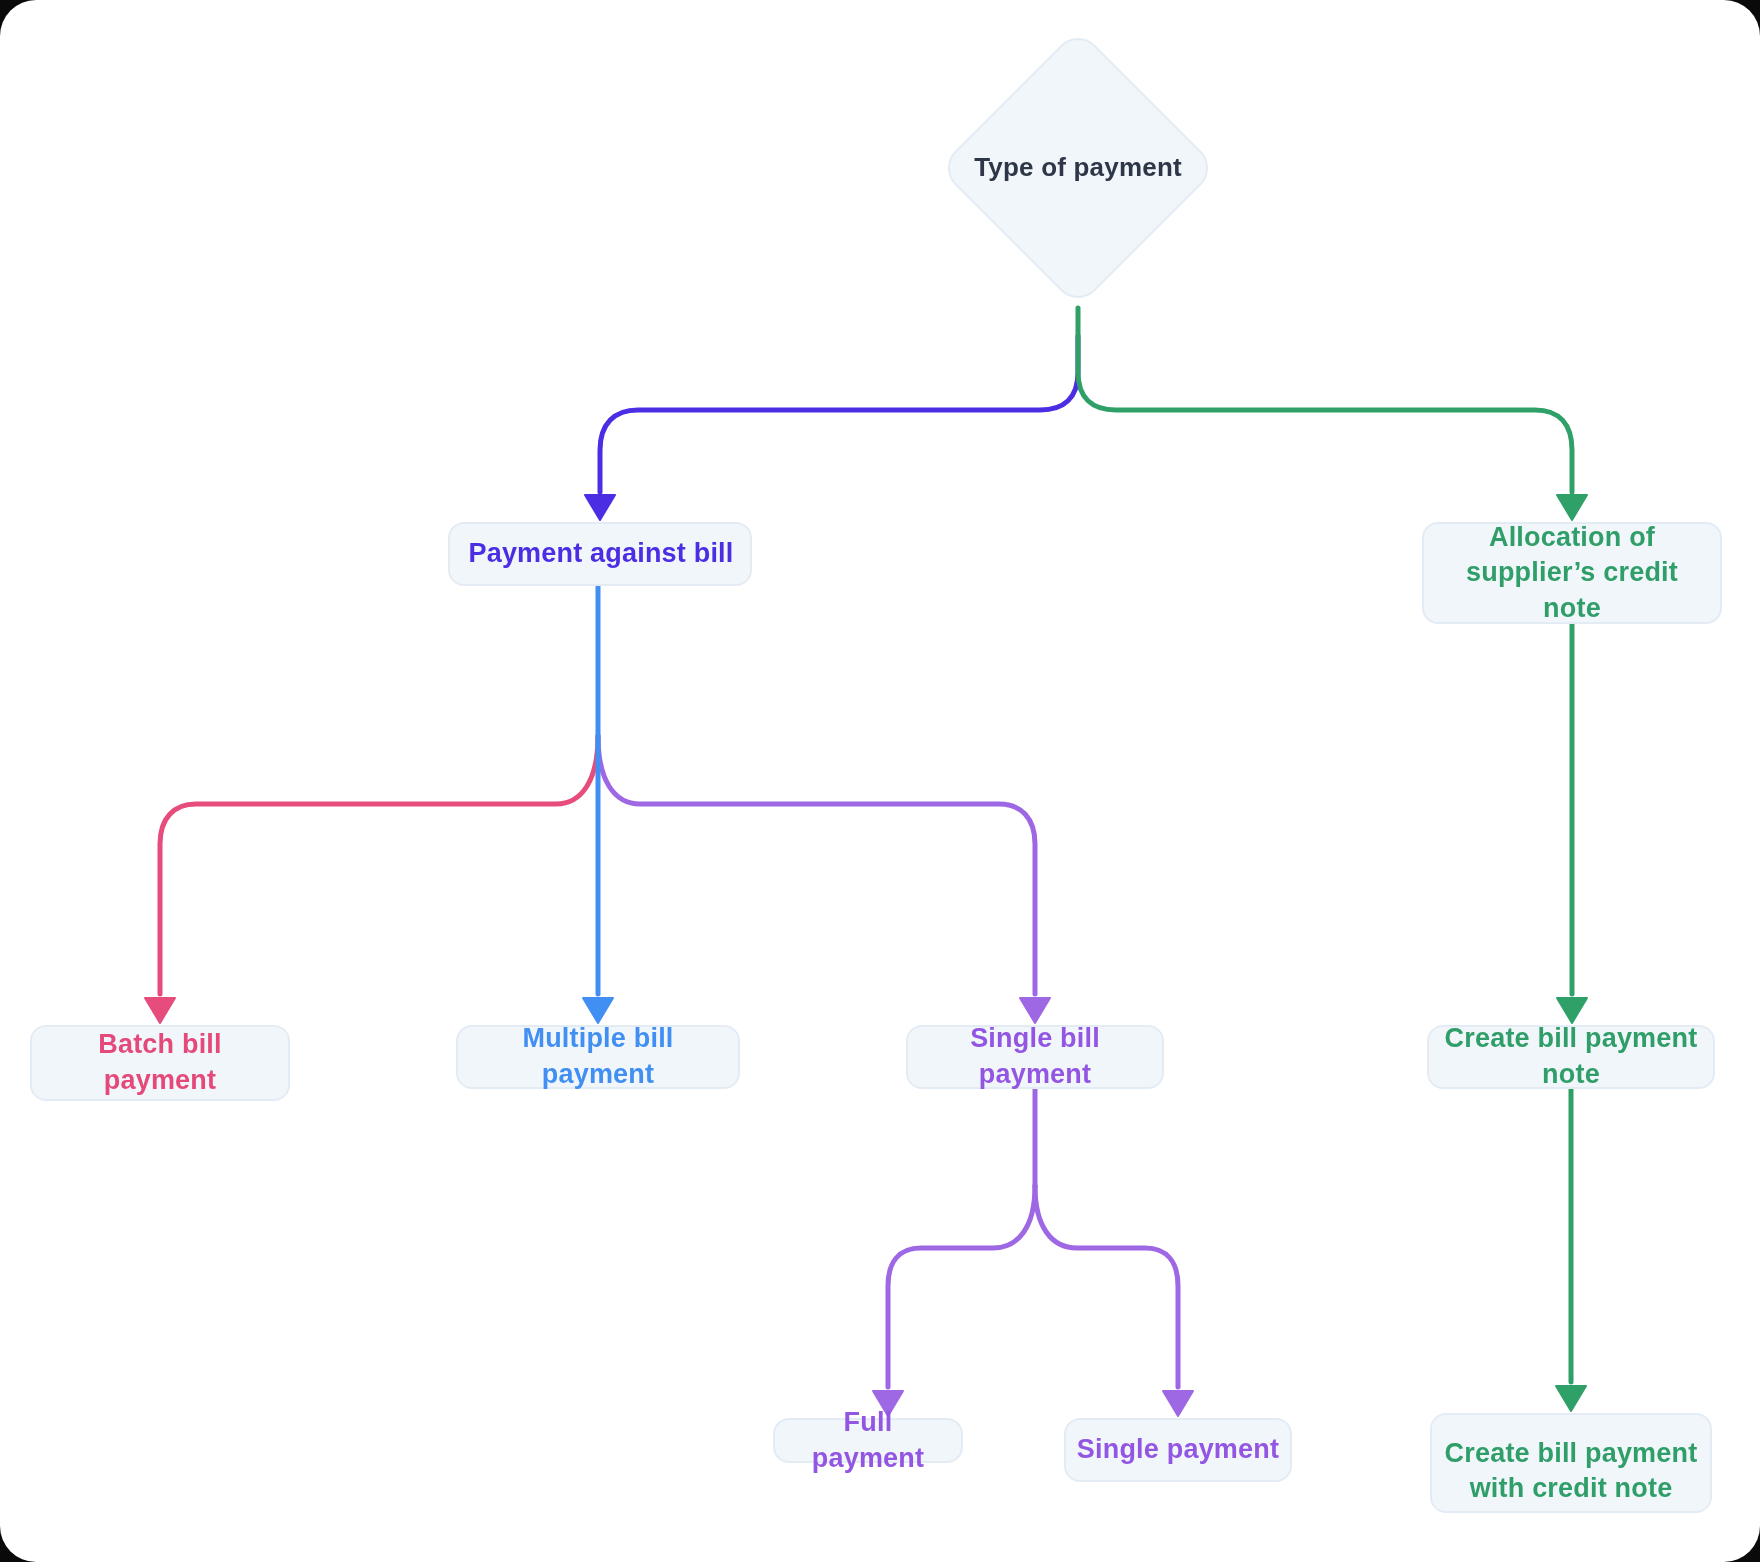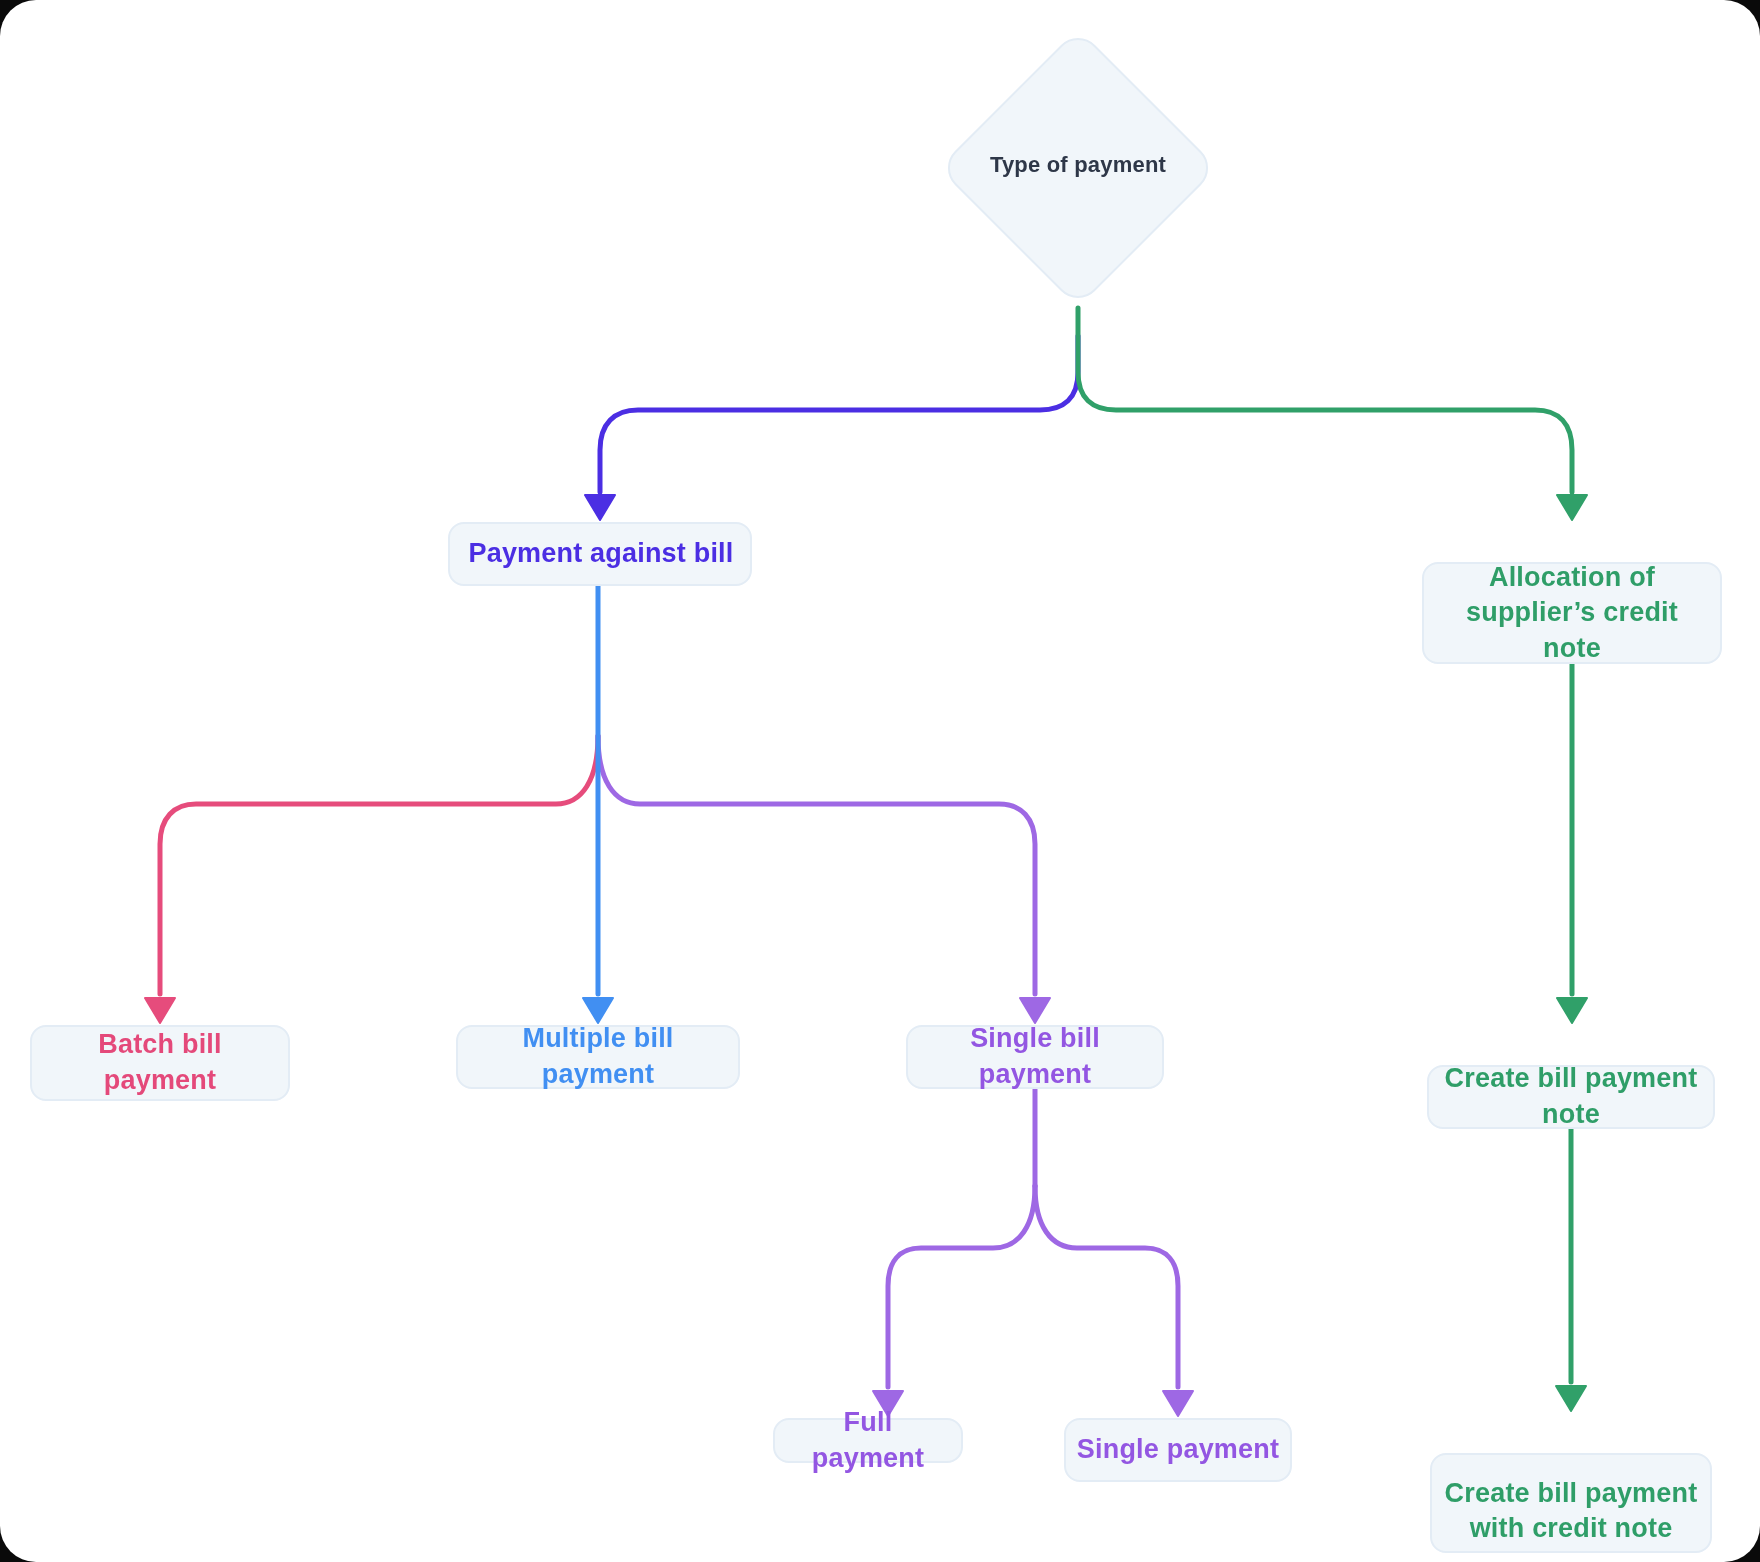--- a/index.html
+++ b/index.html
@@ -35,26 +35,26 @@
     border-radius:24px;
     transform:rotate(45deg);
     box-sizing:border-box;
   }
   .diamond-label{
     position:absolute;
     left:958px;top:152px;
     width:240px;
     text-align:center;
     font-weight:700;
-    font-size:22px;
+    font-size:26px;
     letter-spacing:.2px;
     color:#2e3748;
   }
   .c-indigo{color:#4b2ee3;}
-  .c-green{color:#2f9e68;margin-top:40px;}
+  .c-green{color:#2f9e68;}
   .c-pink{color:#e4497a;}
   .c-blue{color:#418ff2;}
   .c-purple{color:#9356e2;}
   path{stroke-linecap:round;}
 </style>
 </head>
 <body>
 
 <div class="canvas">
 

